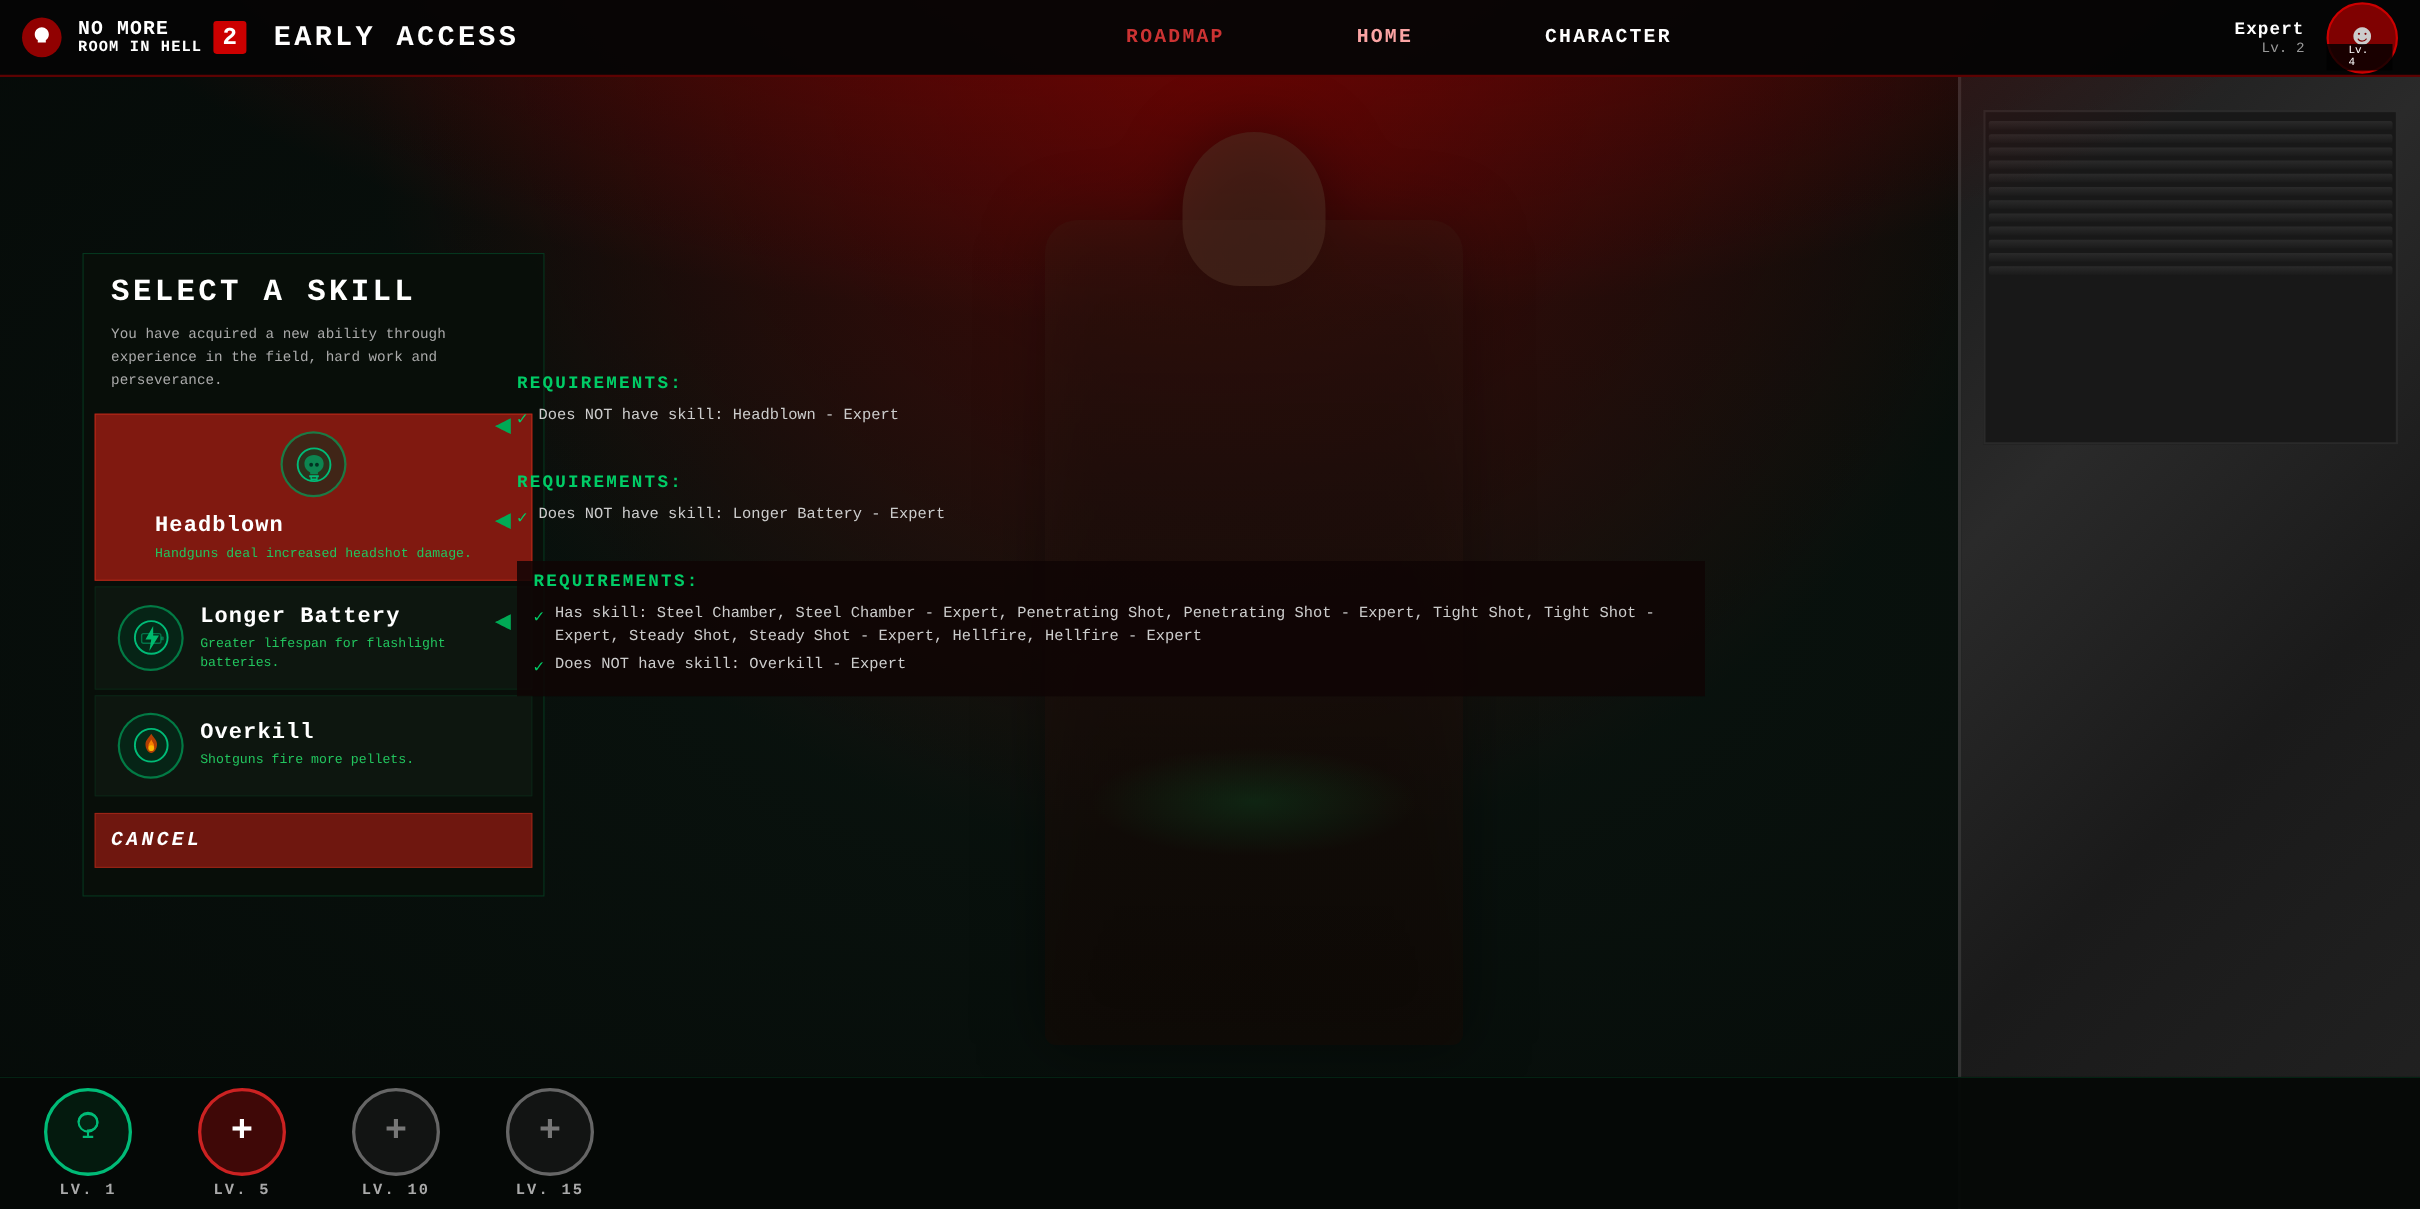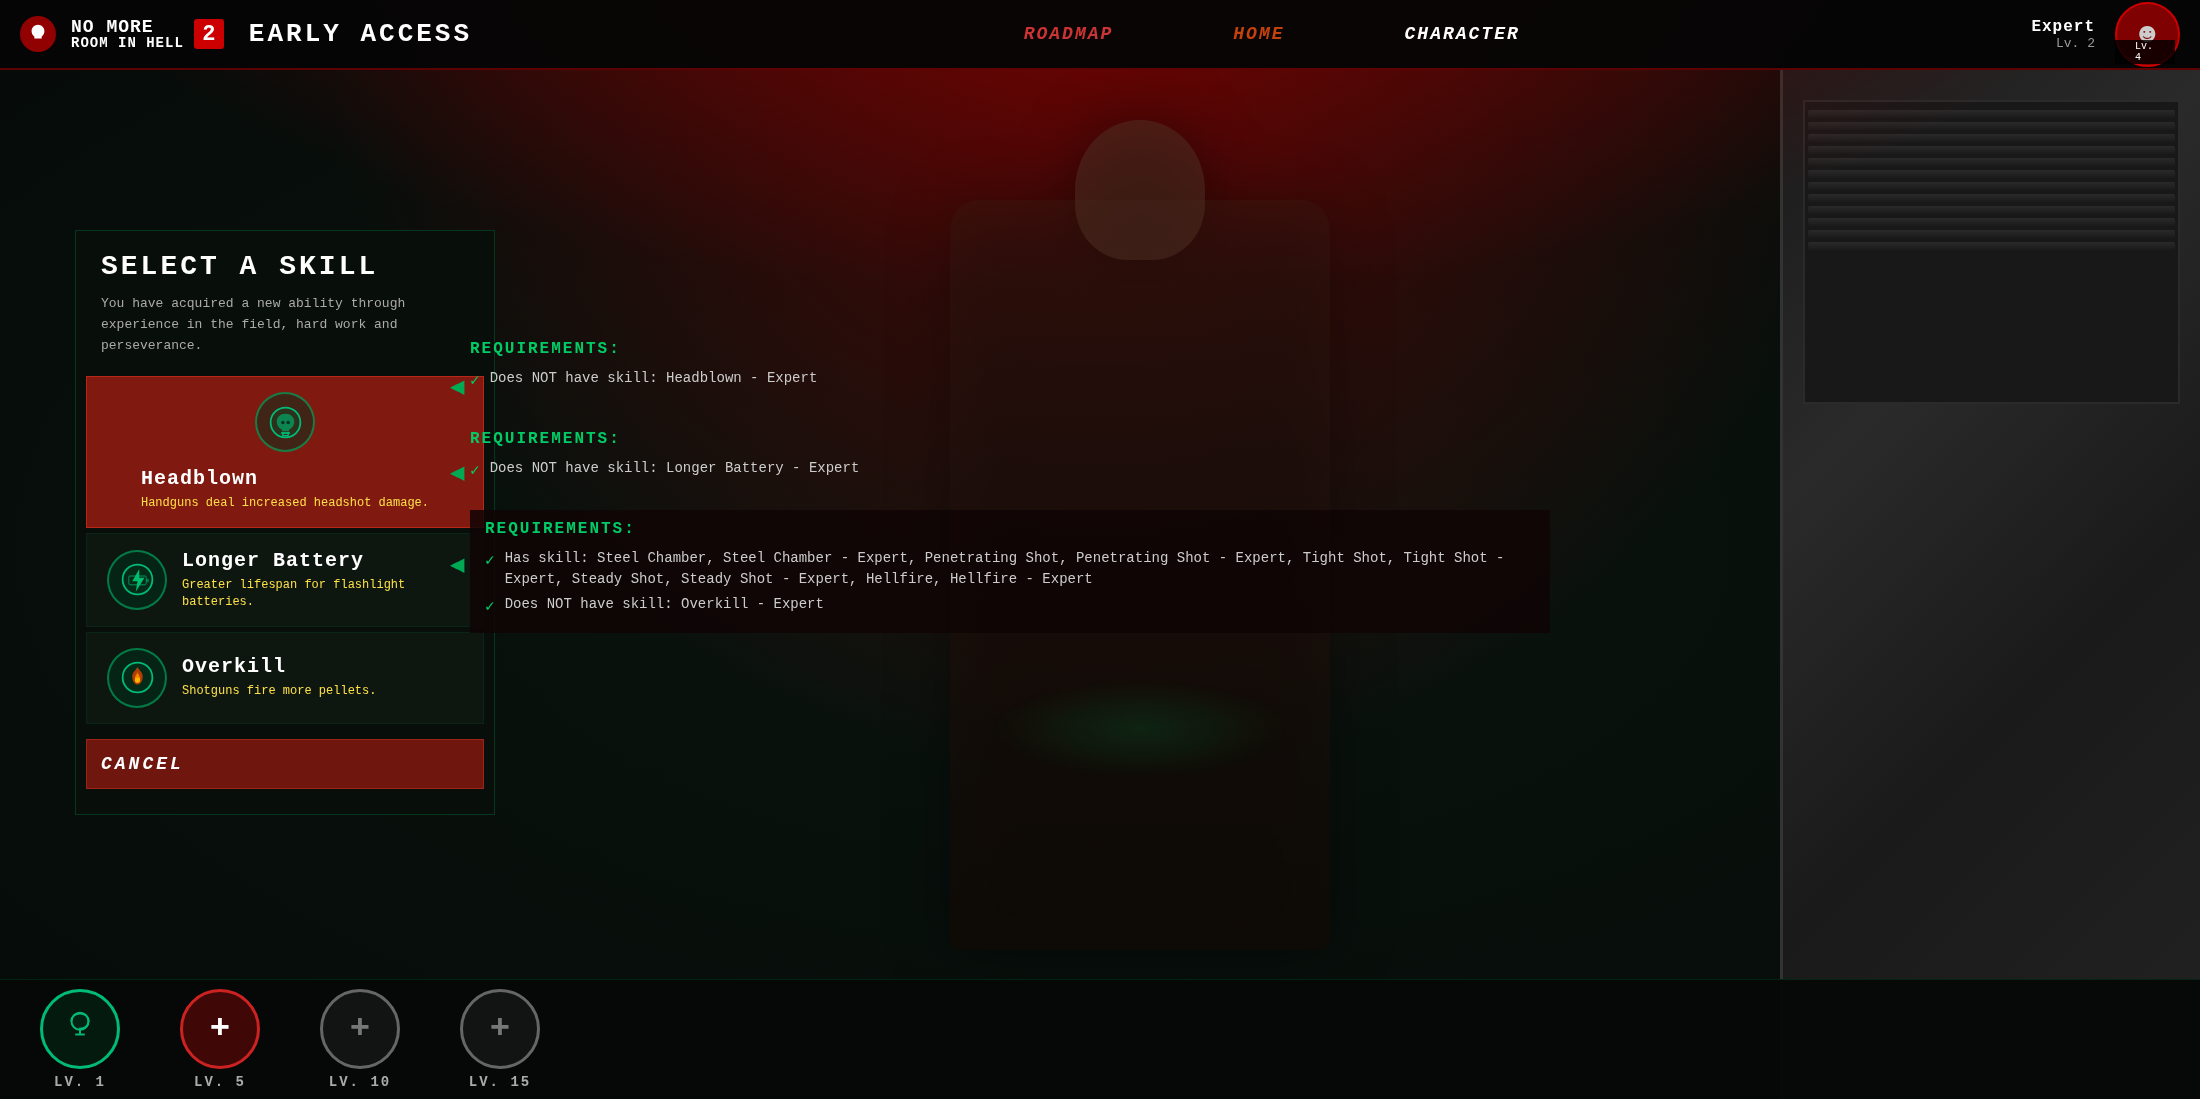--- a/index.html
+++ b/index.html
@@ -157,25 +157,24 @@
       justify-content: center;
       gap: 120px;
     }
 
     .nav-link {
       font-size: 18px;
       font-weight: 700;
       letter-spacing: 2px;
       text-transform: uppercase;
       cursor: pointer;
-      font-style: italic;
     }
 
     .nav-link.roadmap { color: #cc3333; }
-    .nav-link.home { color: #c2410c; }
+    .nav-link.home { color: #fca5a5; }
     .nav-link.character { color: #ffffff; }
 
     .nav-right {
       display: flex;
       align-items: center;
       gap: 20px;
     }
 
     .player-info {
       text-align: right;
@@ -302,21 +301,21 @@
       font-size: 20px;
       font-weight: 700;
       color: #ffffff;
       letter-spacing: 1px;
       font-family: 'Courier New', monospace;
       margin-bottom: 5px;
     }
 
     .skill-desc {
       font-size: 12px;
-      color: #fde047;
+      color: #22c55e;
       line-height: 1.4;
       font-family: 'Courier New', monospace;
     }
 
     .cancel-btn {
       margin: 15px 10px 5px;
       padding: 14px;
       background: rgba(180, 30, 20, 0.6);
       border: 1px solid rgba(200, 50, 30, 0.5);
       color: #ffffff;

